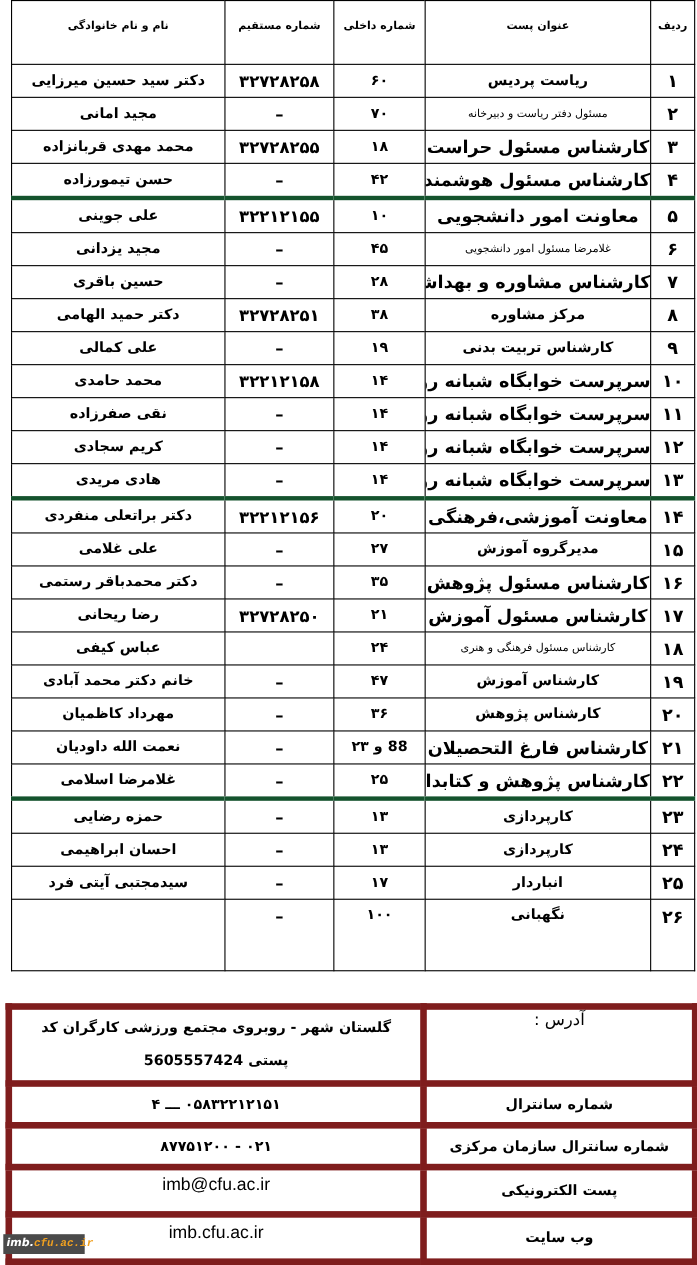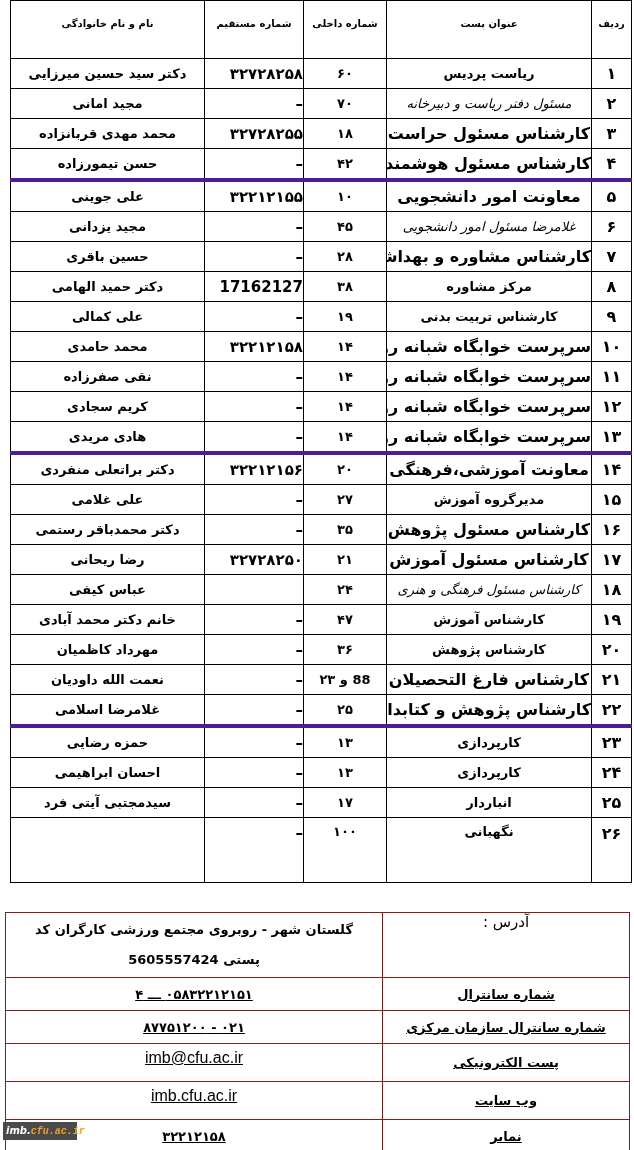--- a/index.html
+++ b/index.html
@@ -4,36 +4,36 @@
 <style>
   html, body { margin:0; padding:0; background:#ffffff; }
   body { width:634px; height:1150px; position:relative; overflow:hidden;
          font-family:"DejaVu Sans", sans-serif; color:#000; }
   .main { position:absolute; left:10px; top:0; width:621px; border-collapse:collapse;
           direction:rtl; table-layout:fixed; }
   .main td, .main th { border:1px solid #000; text-align:center; vertical-align:middle;
           padding:0; overflow:hidden; white-space:nowrap; }
   .main th { height:40px; font-size:10px; font-weight:bold; vertical-align:top; padding-top:17px; }
   .main td { height:29px; font-size:13px; font-weight:bold; }
-  .main tr.sep td { border-top:4px solid #4c1d95; }
+  .main tr.sep td { border-top:4px solid #14532d; }
   .main td.radif { font-size:16px; }
   .main td.title.small { font-size:16px; }
-  .main td.title.tiny { font-size:13px; font-weight:normal;font-style:italic; }
-  .main td.direct { font-size:15px;text-align:right; }
+  .main td.title.tiny { font-size:10px; font-weight:normal; }
+  .main td.direct { font-size:15px; }
   .main tr.last td { height:58px; vertical-align:top; padding-top:6px; }
   .info { position:absolute; left:5px; top:912px; width:624px; border-collapse:collapse;
           direction:rtl; table-layout:fixed; }
-  .info td { border:1px solid #7f1d1d; text-align:center; vertical-align:middle; padding:0;
+  .info td { border:6px solid #7f1d1d; text-align:center; vertical-align:middle; padding:0;
           font-size:13px; font-weight:bold; }
   .info td.val { font-size:13px; }
   .info td.val.latin { font-weight:normal; font-family:"Liberation Sans", sans-serif; font-size:16px; vertical-align:top; padding-top:5px; }
   .info tr.addr td { height:64px; }
   .info tr.addr td.label { vertical-align:top; font-weight:normal; font-size:15px;text-align:center; }
   .info tr.addr td.val { line-height:30px; }
-  .info tr.r td { height:32px;text-decoration:underline; }
+  .info tr.r td { height:32px; }
   .watermark { position:absolute; left:3px; top:1122px; width:74px; height:18px; background:#4a4a4a;
           font-family:"DejaVu Sans", sans-serif; font-style:italic; font-weight:bold; font-size:10px;
           line-height:18px; padding-left:3px; box-sizing:border-box; }
   .watermark .w1 { color:#ffffff; }
   .watermark .w2 { color:#f0a020;font-family:Liberation Mono, monospace; }
 </style>
 </head>
 <body>
 
 <table class="main">
@@ -100,21 +100,21 @@
         <td class="radif">۷</td>
         <td class="title small">کارشناس مشاوره و بهداشت</td>
         <td class="internal">۲۸</td>
         <td class="direct">–</td>
         <td class="name">حسین باقری</td>
       </tr>
       <tr>
         <td class="radif">۸</td>
         <td class="title">مرکز مشاوره</td>
         <td class="internal">۳۸</td>
-        <td class="direct">17162127</td>
+        <td class="direct">۳۲۷۲۸۲۵۱</td>
         <td class="name">دکتر حمید الهامی</td>
       </tr>
       <tr>
         <td class="radif">۹</td>
         <td class="title">کارشناس تربیت بدنی</td>
         <td class="internal">۱۹</td>
         <td class="direct">–</td>
         <td class="name">علی کمالی</td>
       </tr>
       <tr>

